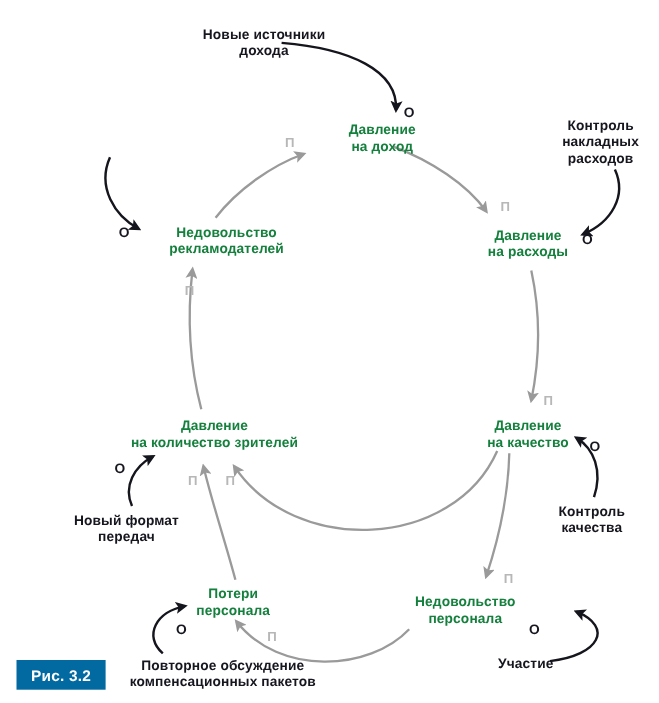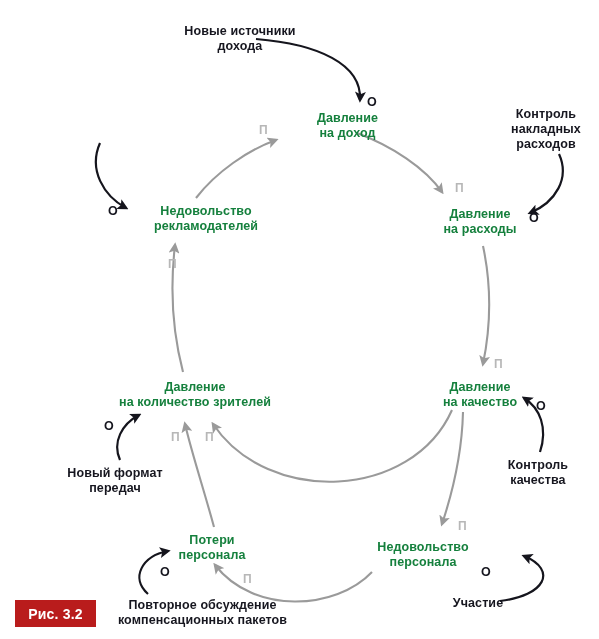--- a/index.html
+++ b/index.html
@@ -49,21 +49,21 @@
     line-height: 12px;
   }
   .polarity.gray { color: #b7b7b7; }
   .polarity.dark { color: #16161f; font-size: 12.5px; }
   #caption-box {
     position: absolute;
     left: 15px;
     top: 600px;
     width: 81px;
     height: 27px;
-    background: #b91c1c;
+    background: #0369a1;
     display: flex;
     align-items: center;
     justify-content: center;
   }
   #caption-box .caption-text {
     color: #ffffff;
     font-weight: bold;
     font-size: 14px;
     letter-spacing: .2px;
   }

